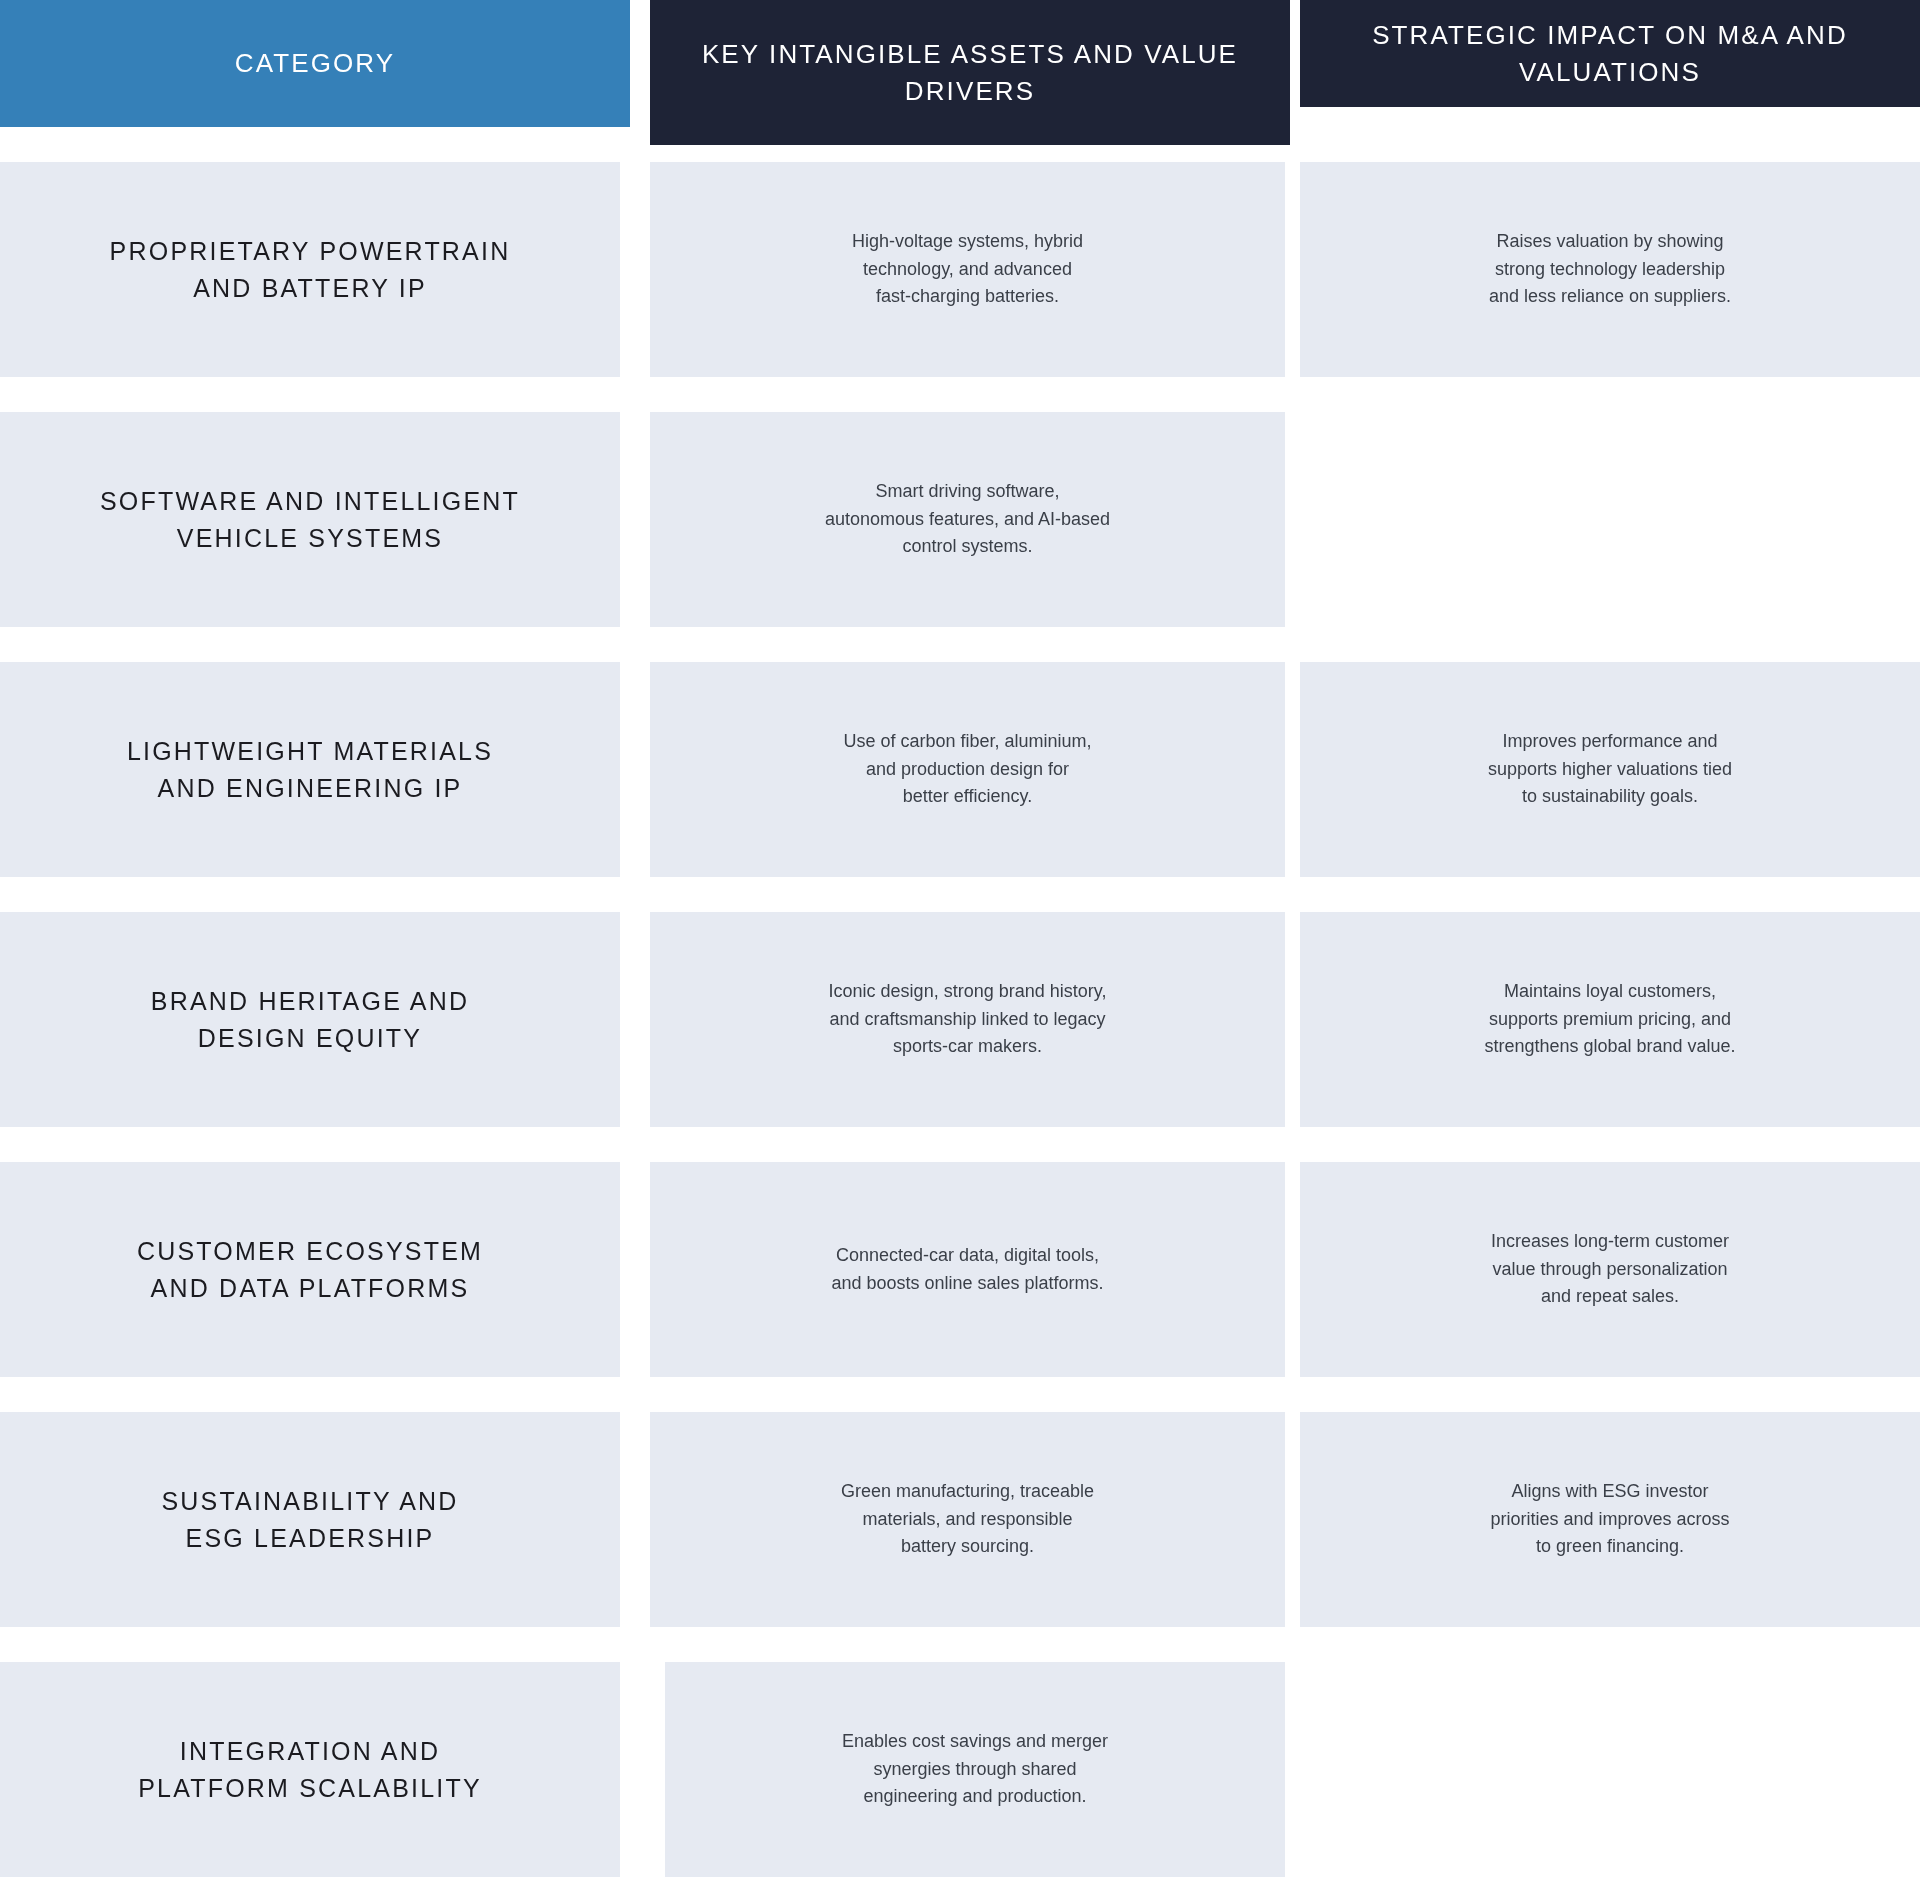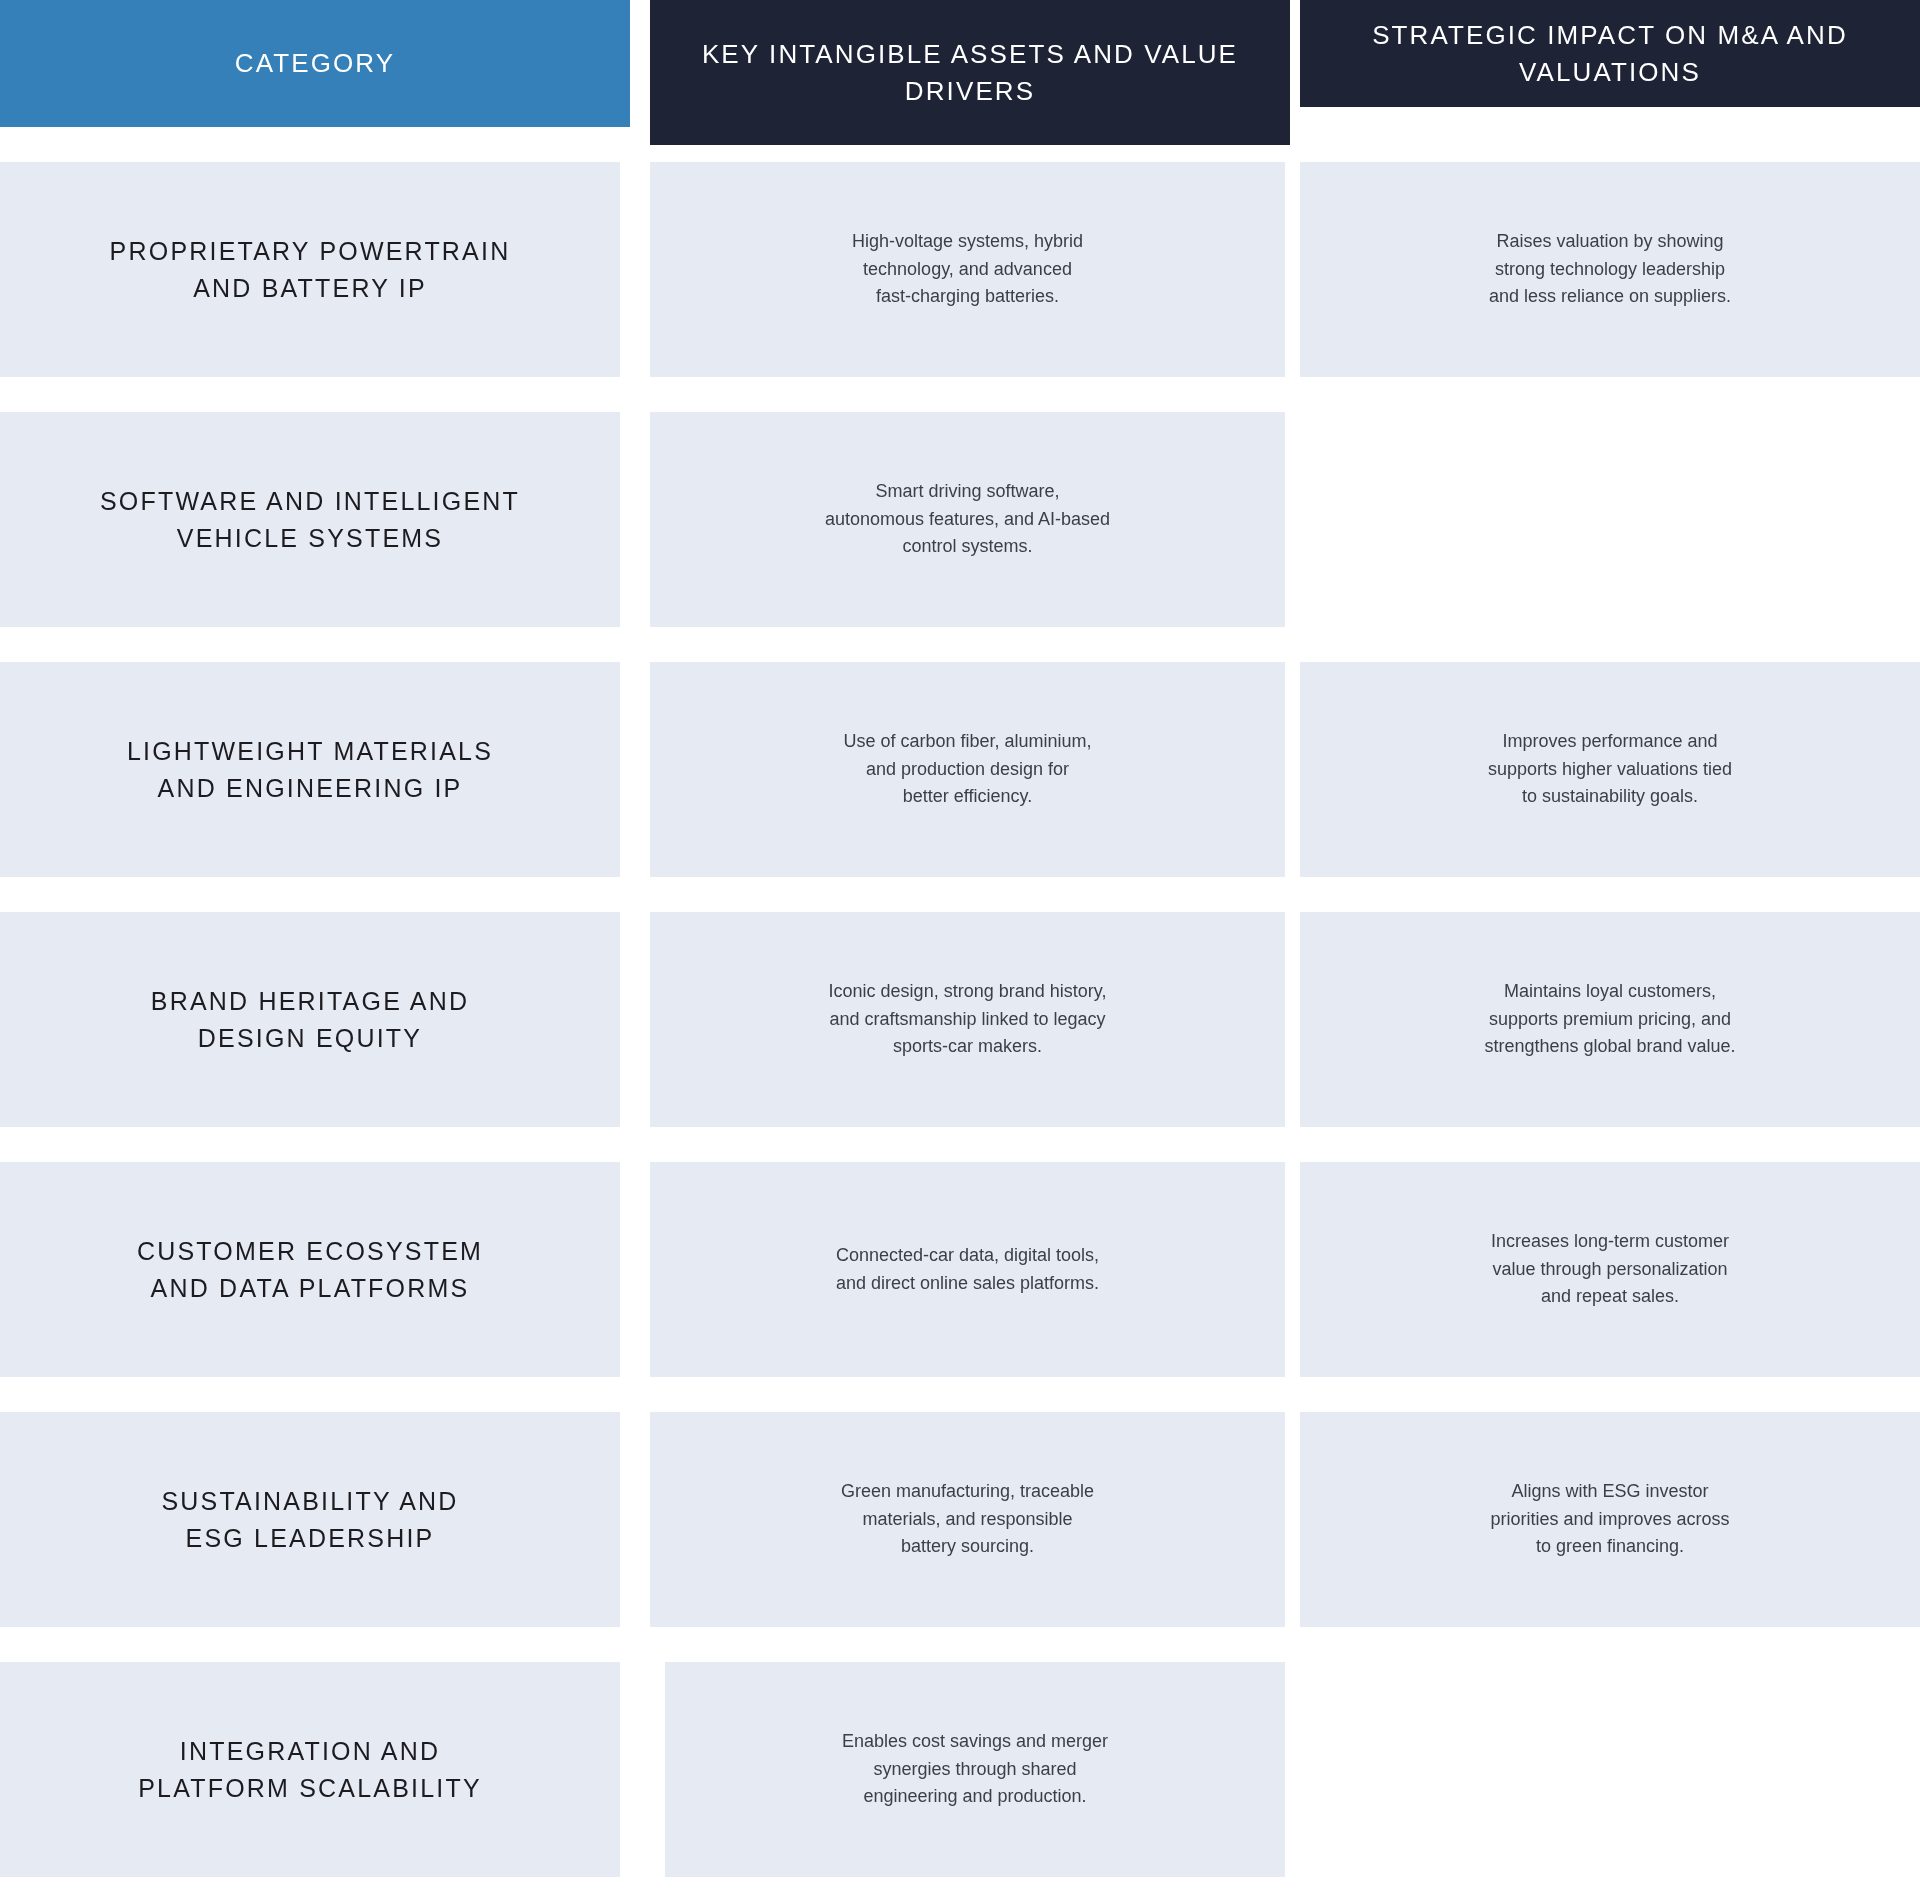--- a/index.html
+++ b/index.html
@@ -210,21 +210,21 @@
     </div>
 
     <div class="data-row">
       <div class="cell cell-category">
         <span class="cat-text">CUSTOMER ECOSYSTEM
 AND DATA PLATFORMS</span>
       </div>
       <div class="gapA"></div>
       <div class="cell cell-assets">
         <span class="body-text">Connected-car data, digital tools,
-and direct online sales platforms.</span>
+and boosts online sales platforms.</span>
       </div>
       <div class="gapB"></div>
       <div class="cell cell-impact">
         <span class="body-text">Increases long-term customer
 value through personalization
 and repeat sales.</span>
       </div>
     </div>
 
     <div class="data-row">

